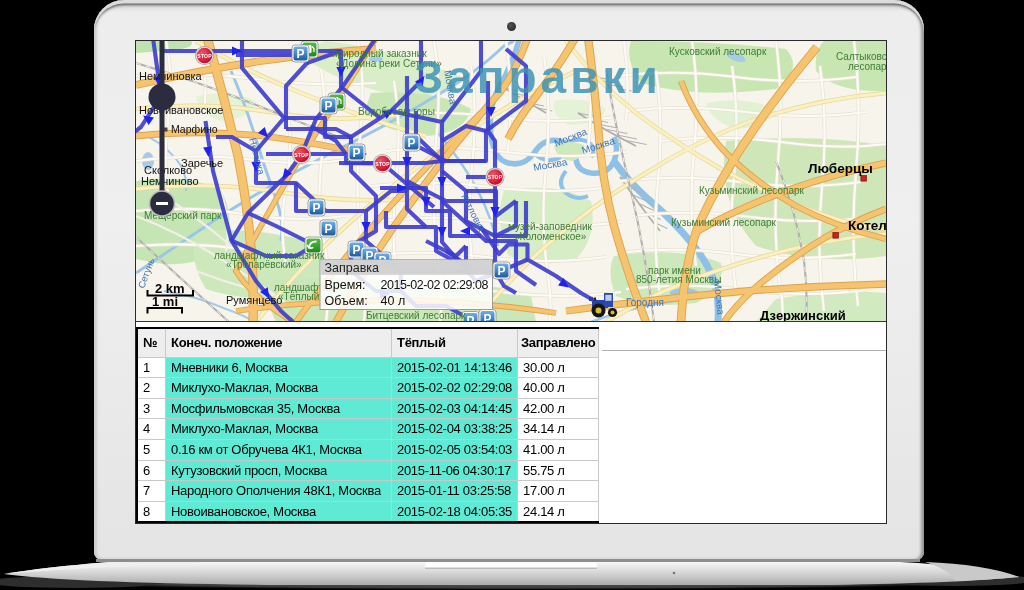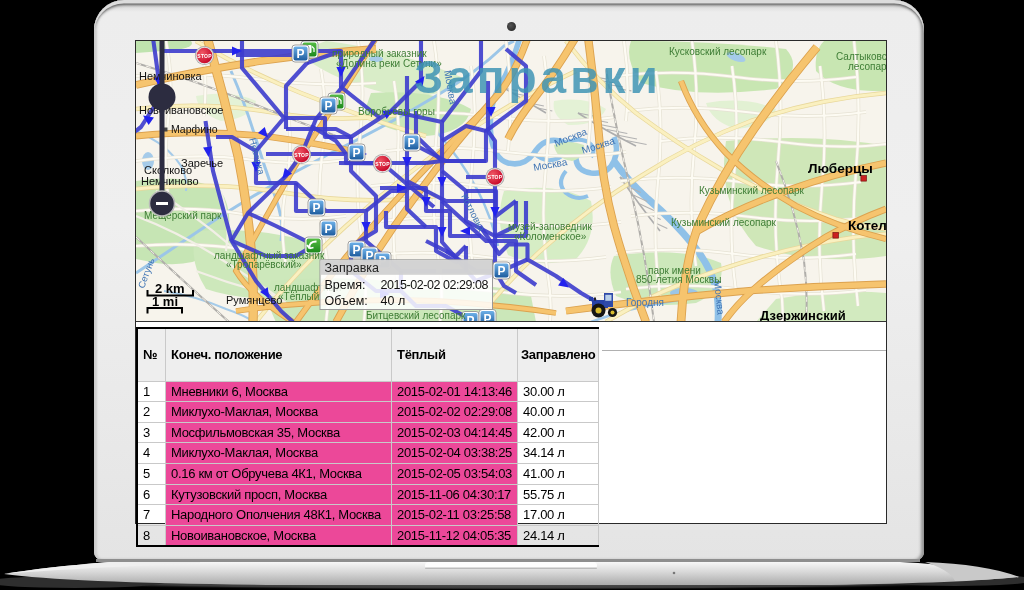--- a/index.html
+++ b/index.html
@@ -15,21 +15,21 @@
        background:#fff;border:1px solid #2a2a2a;box-sizing:border-box;}
   #map{position:absolute;left:0;top:0;width:750px;height:280px;overflow:hidden;border-bottom:1px solid #333;}
   
   #tablewrap{position:absolute;left:0px;top:286px;width:750px;}
   table{border-collapse:collapse;font-size:13px;color:#000;margin-left:0px;letter-spacing:-0.3px;}
   .hline{position:absolute;left:466px;top:309px;width:284px;height:1px;background:#b0b0b0;}
   td,th{border:1px solid #c9c9c9;padding:0 5px;height:19.6px;line-height:19.6px;
         white-space:nowrap;font-weight:normal;text-align:left;}
   th{background:#eee;font-weight:bold;}
   table{border-top:2px solid #000;border-bottom:2px solid #000;border-left:2px solid #000;}
-  td.g{background:#ec4899;}
+  td.g{background:#5eead4;}
   
   #base{position:absolute;left:0;top:0;width:1024px;height:590px;pointer-events:none;}
 </style>
 </head>
 <body>
   <div id="lid">
     <div id="cam"></div>
     <div id="screen">
       <div id="map"><svg width="750" height="281" viewBox="0 0 750 281" xmlns="http://www.w3.org/2000/svg">
 <defs>
@@ -512,21 +512,21 @@
 </g>
 </svg></div>
       <div class="hline"></div>
       <div id="tablewrap">
         <table>
           <tbody>
             <tr>
               <th style="width:17px">№</th>
               <th style="width:215px">Конеч. положение</th>
               <th style="width:115px">Тёплый</th>
-              <th style="width:72px;padding:16px 3px">Заправлено</th>
+              <th style="width:72px;padding:4px 3px">Заправлено</th>
             </tr>
           <tr>
               <td>1</td>
               <td class="g">Мневники 6, Москва</td>
               <td class="g">2015-02-01 14:13:46</td>
               <td>30.00 л</td>
             </tr>
           <tr>
               <td>2</td>
               <td class="g">Миклухо-Маклая, Москва</td>
@@ -553,27 +553,27 @@
             </tr>
           <tr>
               <td>6</td>
               <td class="g">Кутузовский просп, Москва</td>
               <td class="g">2015-11-06 04:30:17</td>
               <td>55.75 л</td>
             </tr>
           <tr>
               <td>7</td>
               <td class="g">Народного Ополчения 48К1, Москва</td>
-              <td class="g">2015-02-11 03:25:58</td>
+              <td class="g">2015-01-11 03:25:58</td>
               <td>17.00 л</td>
             </tr>
           <tr>
               <td>8</td>
               <td class="g">Новоивановское, Москва</td>
-              <td class="g">2015-11-12 04:05:35</td>
+              <td class="g">2015-02-18 04:05:35</td>
               <td>24.14 л</td>
             </tr>
         </tbody>
         </table>
       </div>
     </div>
   </div>
   <svg id="base" viewBox="0 0 1024 590" xmlns="http://www.w3.org/2000/svg">
     <defs>
       <linearGradient id="bg1" x1="0" y1="560" x2="0" y2="586" gradientUnits="userSpaceOnUse">

